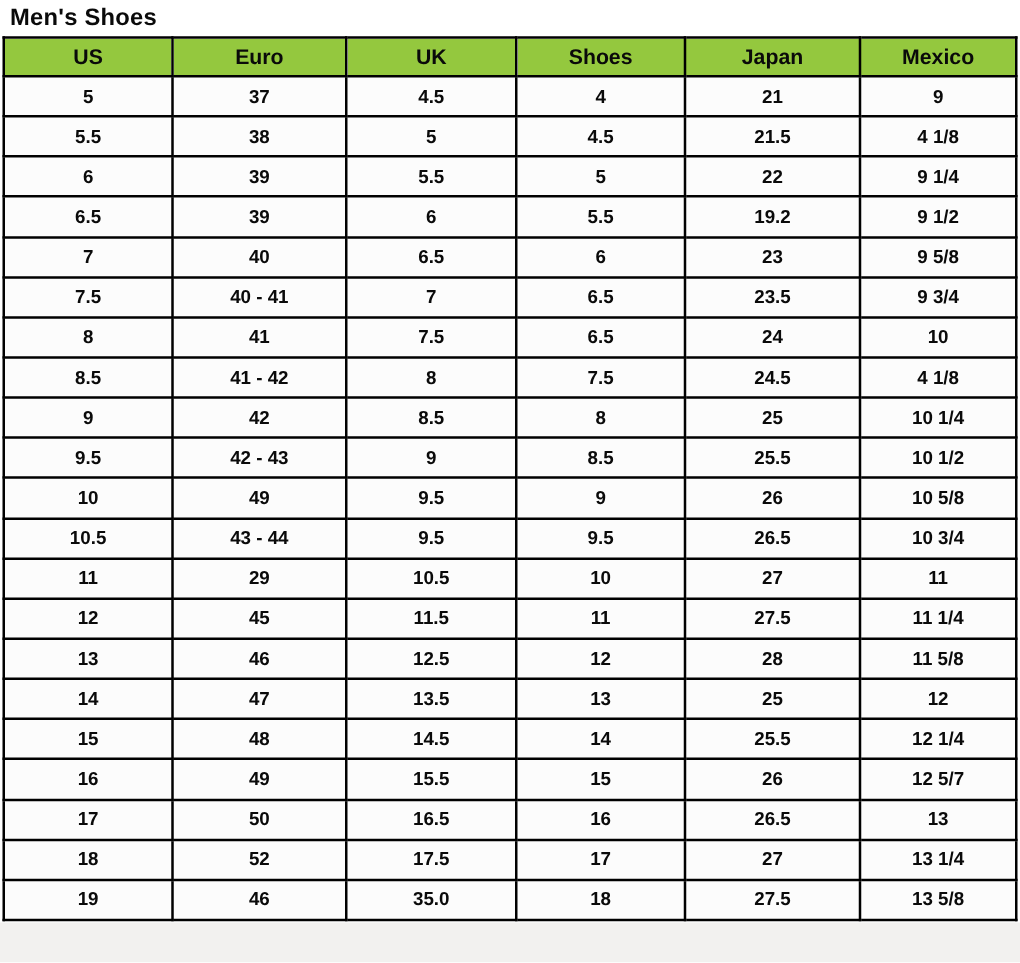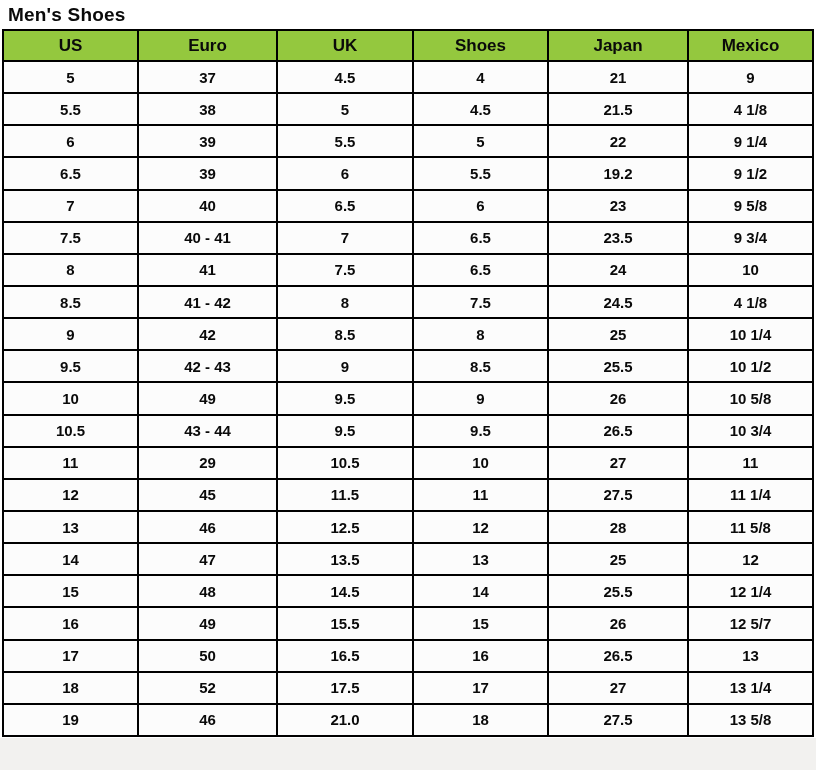--- a/index.html
+++ b/index.html
@@ -256,21 +256,21 @@
           <td>18</td>
           <td>52</td>
           <td>17.5</td>
           <td>17</td>
           <td>27</td>
           <td>13 1/4</td>
         </tr>
         <tr>
           <td>19</td>
           <td>46</td>
-          <td>21.0</td>
+          <td>35.0</td>
           <td>18</td>
           <td>27.5</td>
           <td>13 5/8</td>
         </tr>
       </tbody>
   </table>
 
   <div class="footer-strip"></div>
 </div>
 

